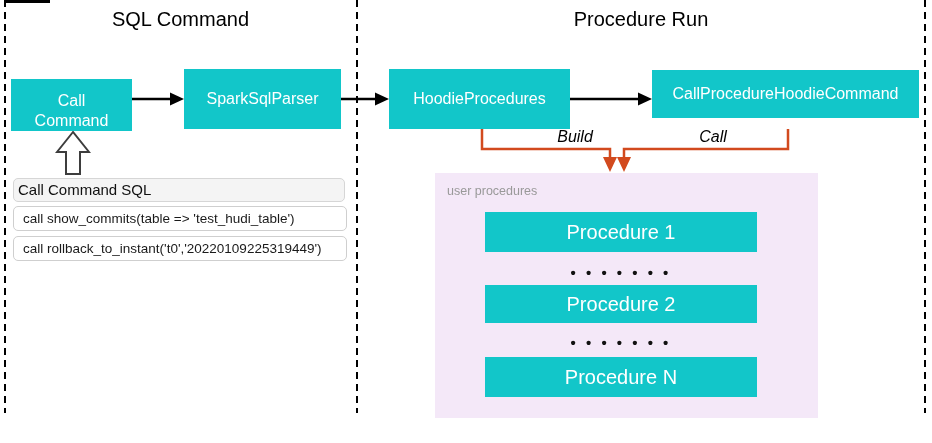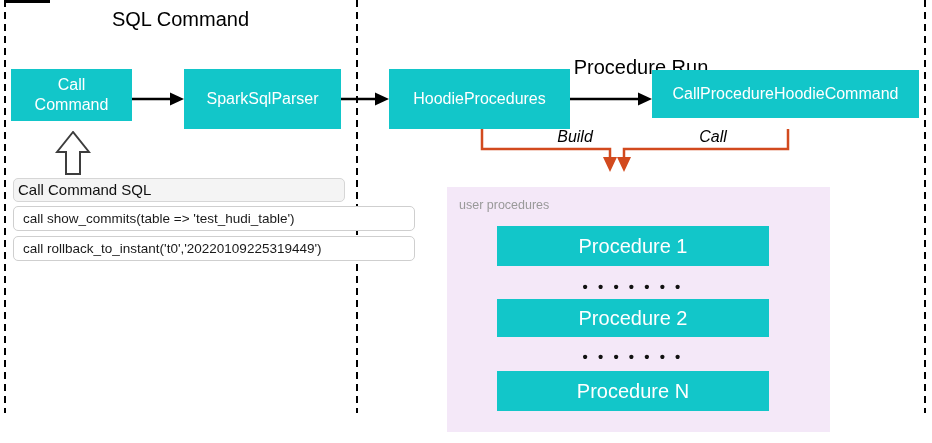--- a/index.html
+++ b/index.html
@@ -32,31 +32,30 @@
   }
   #svg-overlay{position:absolute;left:0;top:0;pointer-events:none;}
   
   .sql-header{
     position:absolute;left:13px;top:178px;width:332px;height:24px;
     background:#F4F4F4;border:1px solid #D6D6D6;border-radius:5px;
     box-sizing:border-box;
     font-size:15px;color:#111;line-height:22px;padding-left:4px;
   }
   .sql-row{
-    position:absolute;left:13px;width:402px;height:25px;
+    position:absolute;left:13px;width:334px;height:25px;
     background:#fff;border:1px solid #CFCFCF;border-radius:5px;
     box-sizing:border-box;
     font-size:13.5px;color:#1a1a1a;line-height:23px;padding-left:9px;
     white-space:nowrap;
   }
   
   .user-proc-panel{
-    position:absolute;left:435px;top:187px;width:383px;height:245px;
+    position:absolute;left:435px;top:173px;width:383px;height:245px;
     background:#F4E8F8;
-    margin-left:12px;
   }
   .user-proc-label{
     position:absolute;left:12px;top:11px;
     font-size:12.5px;color:#999999;
   }
   .proc-box{
     position:absolute;left:50px;width:272px;
     background:#12C6C9;color:#fff;
     display:flex;align-items:center;justify-content:center;
     font-size:20px;
@@ -71,23 +70,23 @@
 <body>
 
 <div id="canvas">
 
   <div class="hseg" style="left:6px;top:0;width:44px;height:3px;"></div>
   <div class="vdash" style="left:4px;"></div>
   <div class="vdash" style="left:356px;"></div>
   <div class="vdash" style="left:924px;"></div>
 
   <div class="section-title" style="left:4px;width:353px;">SQL Command</div>
-  <div class="section-title" style="left:357px;width:568px;margin-top:48px;">Procedure Run</div>
+  <div class="section-title" style="left:357px;width:568px;">Procedure Run</div>
 
-  <div class="node" style="left:11px;top:69px;width:121px;height:52px;">
+  <div class="node" style="left:11px;top:79px;width:121px;height:52px;align-items:flex-end;">
     <span style="width:90px;">Call Command</span>
   </div>
 
   <div class="node" style="left:184px;top:69px;width:157px;height:60px;">
     <span>SparkSqlParser</span>
   </div>
 
   <div class="node" style="left:389px;top:69px;width:181px;height:60px;">
     <span>HoodieProcedures</span>
   </div>

